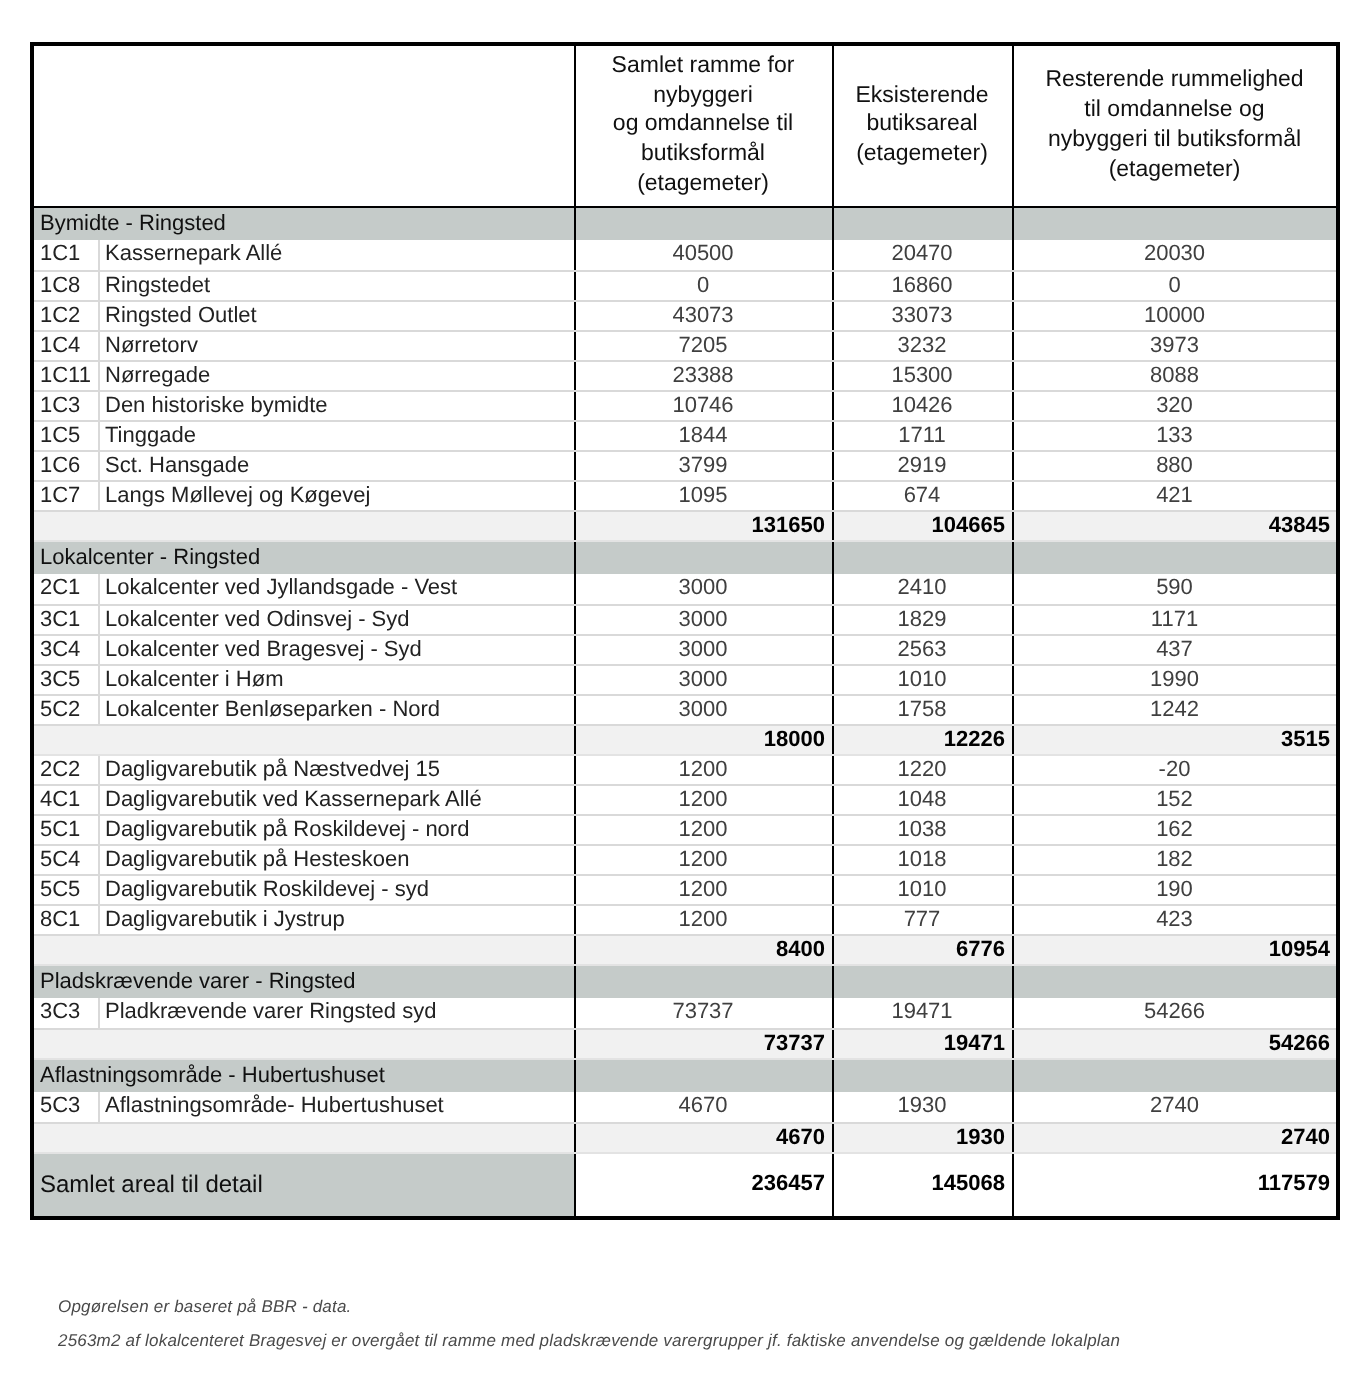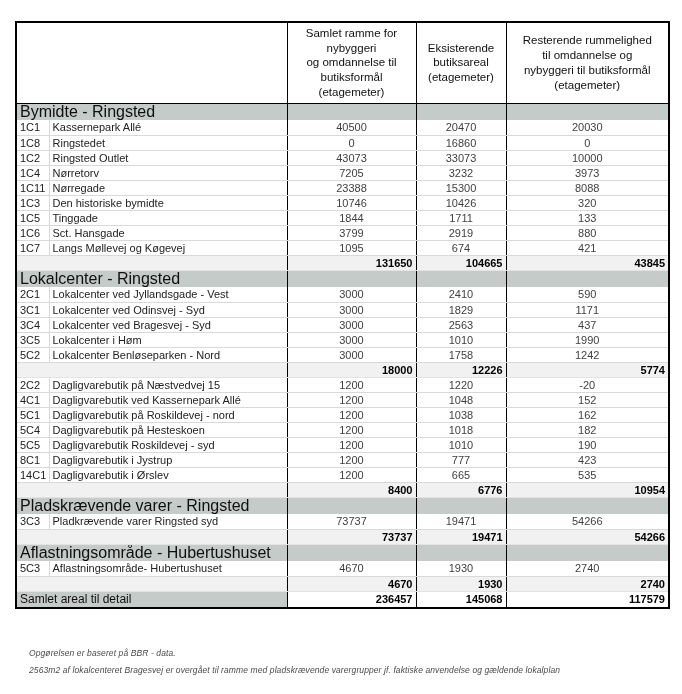--- a/index.html
+++ b/index.html
@@ -43,27 +43,27 @@
   td { font-size: 11px; padding: 0 3px; height: 15px; line-height: 14px; vertical-align: middle; overflow: hidden; white-space: nowrap; }
   td.vline { border-left: 1px solid #000; }
   tr.data-row td { border-bottom: 1px solid #d9d9d9; }
   tr.data-row td.name-cell { border-left: 1px solid #d9d9d9; color: #222; }
   tr.data-row td.code-cell { color: #222; }
   tr.data-row td.val-cell { text-align: center; color: #3f3f3f; }
 
   tr.section-row td {
     background: #c5cbc9;
     height: 17px;
-    font-size: 16px;
+    font-size: 11px;
     color: #101010;
   }
   tr.subtotal-row td { background: #f1f1f1; border-bottom: 1px solid #e3e3e3; }
   tr.subtotal-row td.val-cell { text-align: right; font-weight: bold; color: #000; }
 
-  tr.total-row td { border-top: 1px solid #000; height: 17px; }
+  tr.total-row td { border-top: 1px solid #000; height: 33px; }
   tr.total-row td.total-label { background: #c5cbc9; font-size: 12px; color: #101010; }
   tr.total-row td.val-cell { text-align: right; font-weight: bold; color: #000; background: #fff; }
 
   .footnotes {
     position: absolute;
     left: 17px; top: 648px;
     font-size: 8.5px;
     font-style: italic;
     color: #4a4a4a;
     margin-left: 12px;
@@ -212,21 +212,21 @@
         <td class="code-cell">5C2</td>
         <td class="name-cell">Lokalcenter Benløseparken - Nord</td>
         <td class="val-cell vline">3000</td>
         <td class="val-cell vline">1758</td>
         <td class="val-cell vline">1242</td>
       </tr>
       <tr class="subtotal-row">
         <td colspan="2"></td>
         <td class="val-cell vline">18000</td>
         <td class="val-cell vline">12226</td>
-        <td class="val-cell vline">5774</td>
+        <td class="val-cell vline">3515</td>
       </tr>
       <tr class="data-row">
         <td class="code-cell">2C2</td>
         <td class="name-cell">Dagligvarebutik på Næstvedvej 15</td>
         <td class="val-cell vline">1200</td>
         <td class="val-cell vline">1220</td>
         <td class="val-cell vline">-20</td>
       </tr>
       <tr class="data-row">
         <td class="code-cell">4C1</td>
@@ -255,27 +255,20 @@
         <td class="val-cell vline">1200</td>
         <td class="val-cell vline">1010</td>
         <td class="val-cell vline">190</td>
       </tr>
       <tr class="data-row">
         <td class="code-cell">8C1</td>
         <td class="name-cell">Dagligvarebutik i Jystrup</td>
         <td class="val-cell vline">1200</td>
         <td class="val-cell vline">777</td>
         <td class="val-cell vline">423</td>
-      </tr>
-      <tr class="data-row">
-        <td class="code-cell">14C1</td>
-        <td class="name-cell">Dagligvarebutik i Ørslev</td>
-        <td class="val-cell vline">1200</td>
-        <td class="val-cell vline">665</td>
-        <td class="val-cell vline">535</td>
       </tr>
       <tr class="subtotal-row">
         <td colspan="2"></td>
         <td class="val-cell vline">8400</td>
         <td class="val-cell vline">6776</td>
         <td class="val-cell vline">10954</td>
       </tr>
       <tr class="section-row">
         <td colspan="2">Pladskrævende varer - Ringsted</td>
         <td class="vline"></td>

